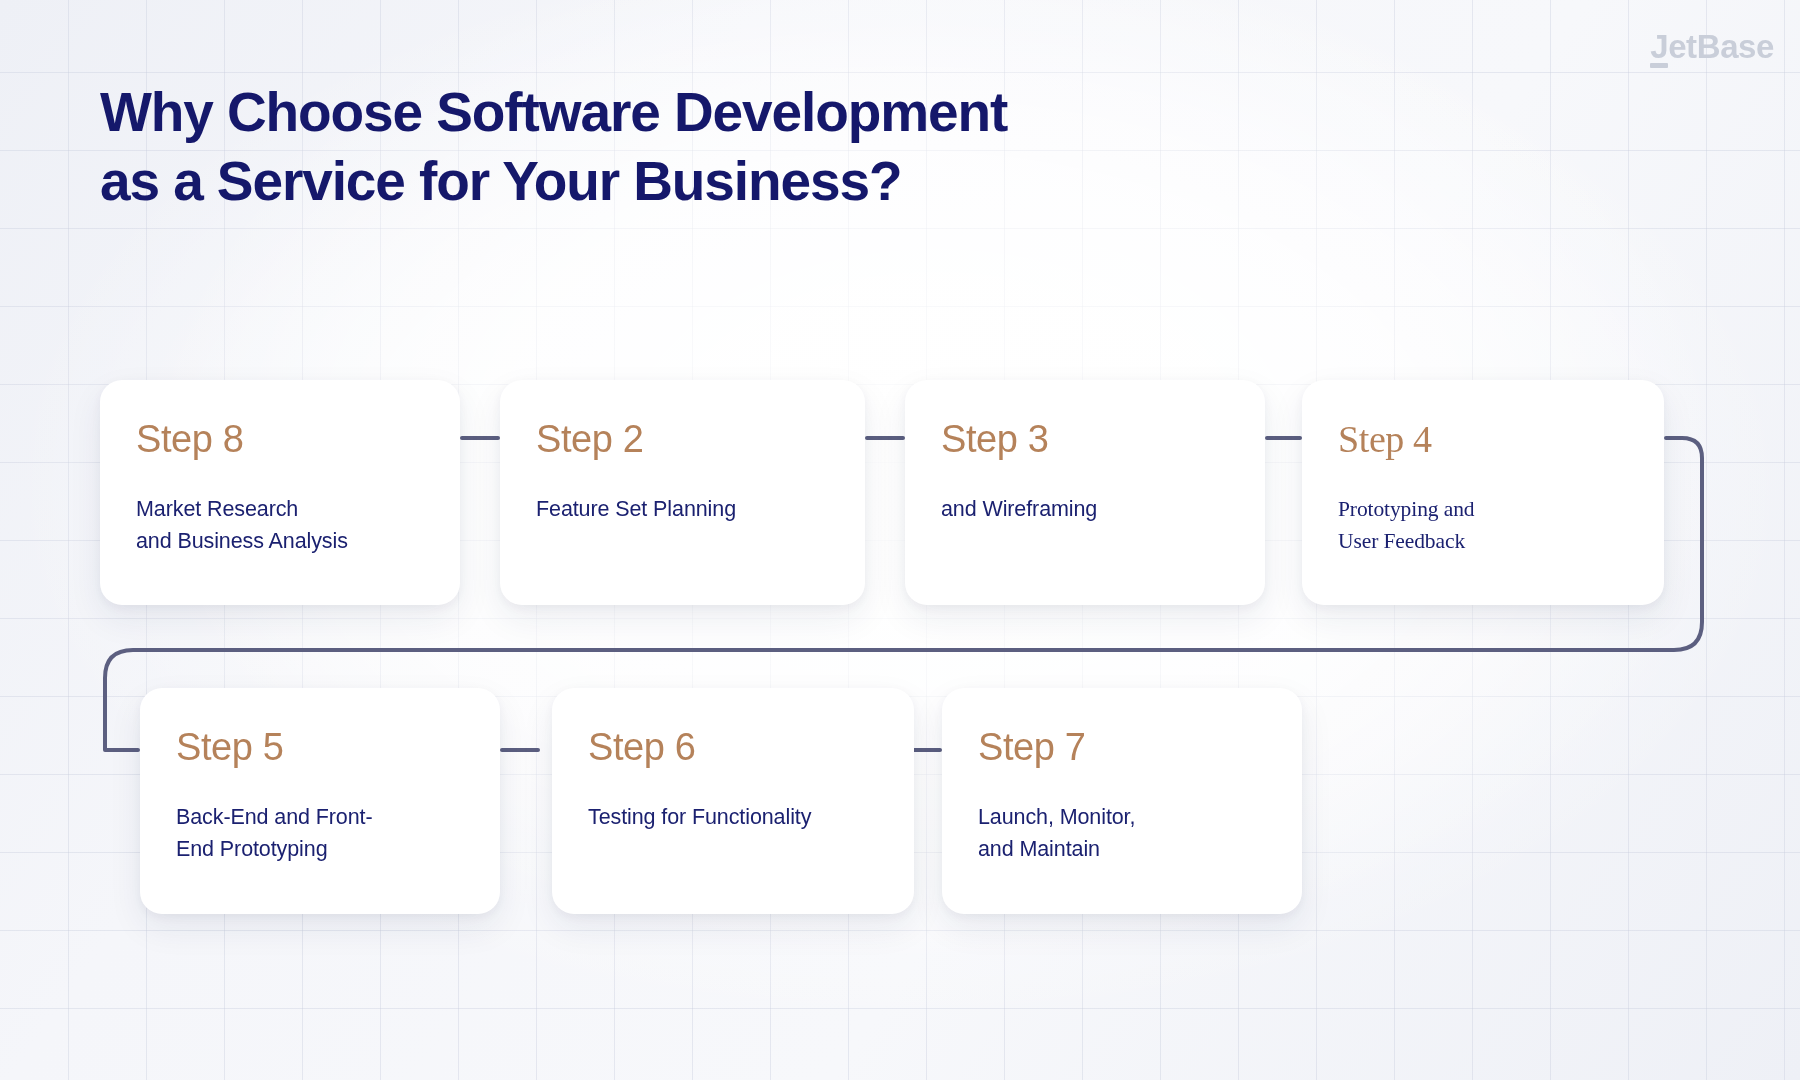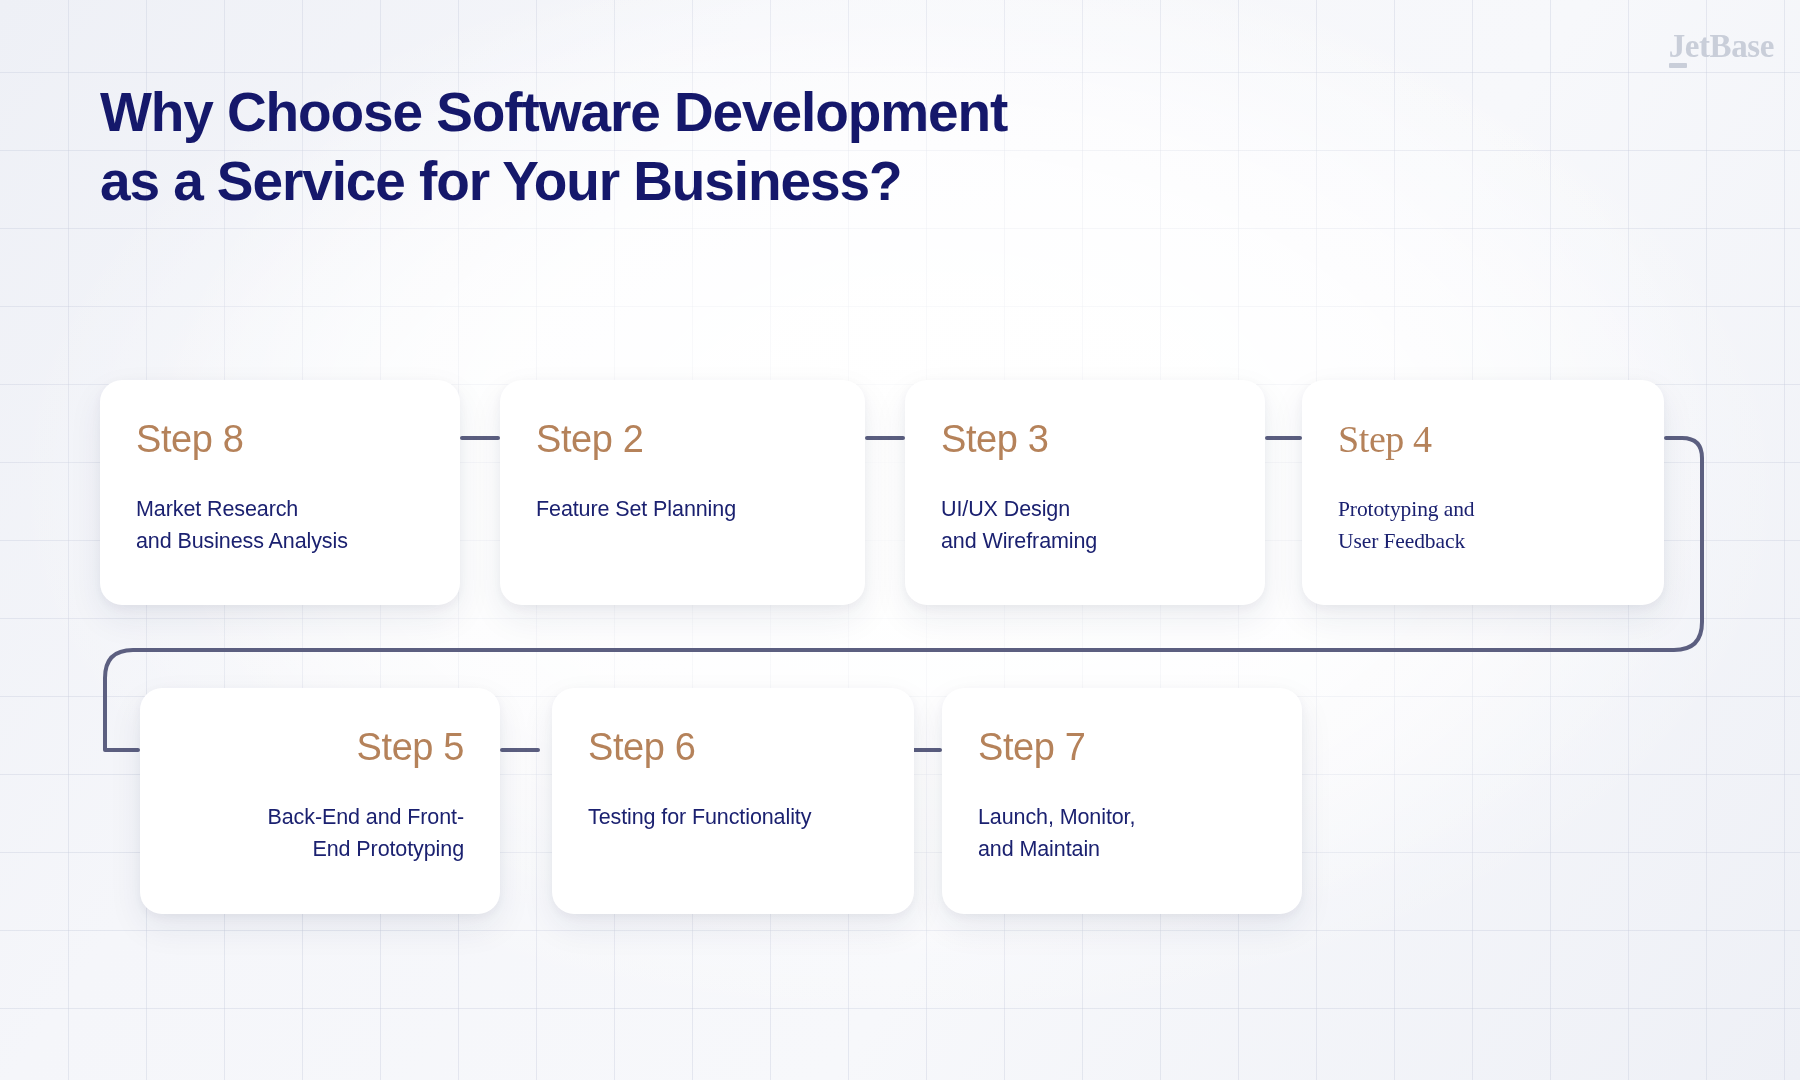--- a/index.html
+++ b/index.html
@@ -52,21 +52,20 @@
   .logo {
     position: absolute;
     top: 30px;
     right: 26px;
     font-size: 33px;
     font-weight: 700;
     letter-spacing: -0.4px;
     color: #c9ced9;
     line-height: 1;
     user-select: none;
-    font-family: Liberation Serif, serif;
   }
   .logo .j-wrap {
     position: relative;
     display: inline-block;
     padding-bottom: 2px;
   }
   .logo .j-wrap::after {
     content: "";
     position: absolute;
     left: 0px;
@@ -126,21 +125,21 @@
   }
   .card .step-desc .l { display: block; white-space: nowrap; }
 
   
   #card-1 { left: 100px;  top: 380px;  width: 360px; height: 225px; }
   #card-2 { left: 500px;  top: 380px;  width: 365px; height: 225px; }
   #card-3 { left: 905px;  top: 380px;  width: 360px; height: 225px; }
   #card-4 { left: 1302px; top: 380px;  top: 380px; width: 362px; height: 225px; font-family: Liberation Serif, serif; }
 
   
-  #card-5 { left: 140px; top: 688px;  width: 360px; height: 226px; text-align: right; }
+  #card-5 { left: 140px; top: 688px;  width: 360px; height: 226px; }
   #card-6 { left: 552px; top: 688px;  width: 362px; height: 226px; }
   #card-7 { left: 942px; top: 688px;  width: 360px; height: 226px; }
 </style>
 </head>
 <body>
 
 <div class="canvas">
 
   <div class="grid-layer"></div>
   <div class="grid-fade"></div>
@@ -177,21 +176,20 @@
   <div class="card" id="card-2">
     <div class="step-label">Step 2</div>
     <div class="step-desc">
       <span class="l">Feature Set Planning</span>
     </div>
   </div>
 
   <div class="card" id="card-3">
     <div class="step-label">Step 3</div>
     <div class="step-desc">
-      <span class="l">UI/UX Design</span>
       <span class="l">and Wireframing</span>
     </div>
   </div>
 
   <div class="card" id="card-4">
     <div class="step-label">Step 4</div>
     <div class="step-desc">
       <span class="l">Prototyping and</span>
       <span class="l">User Feedback</span>
     </div>

